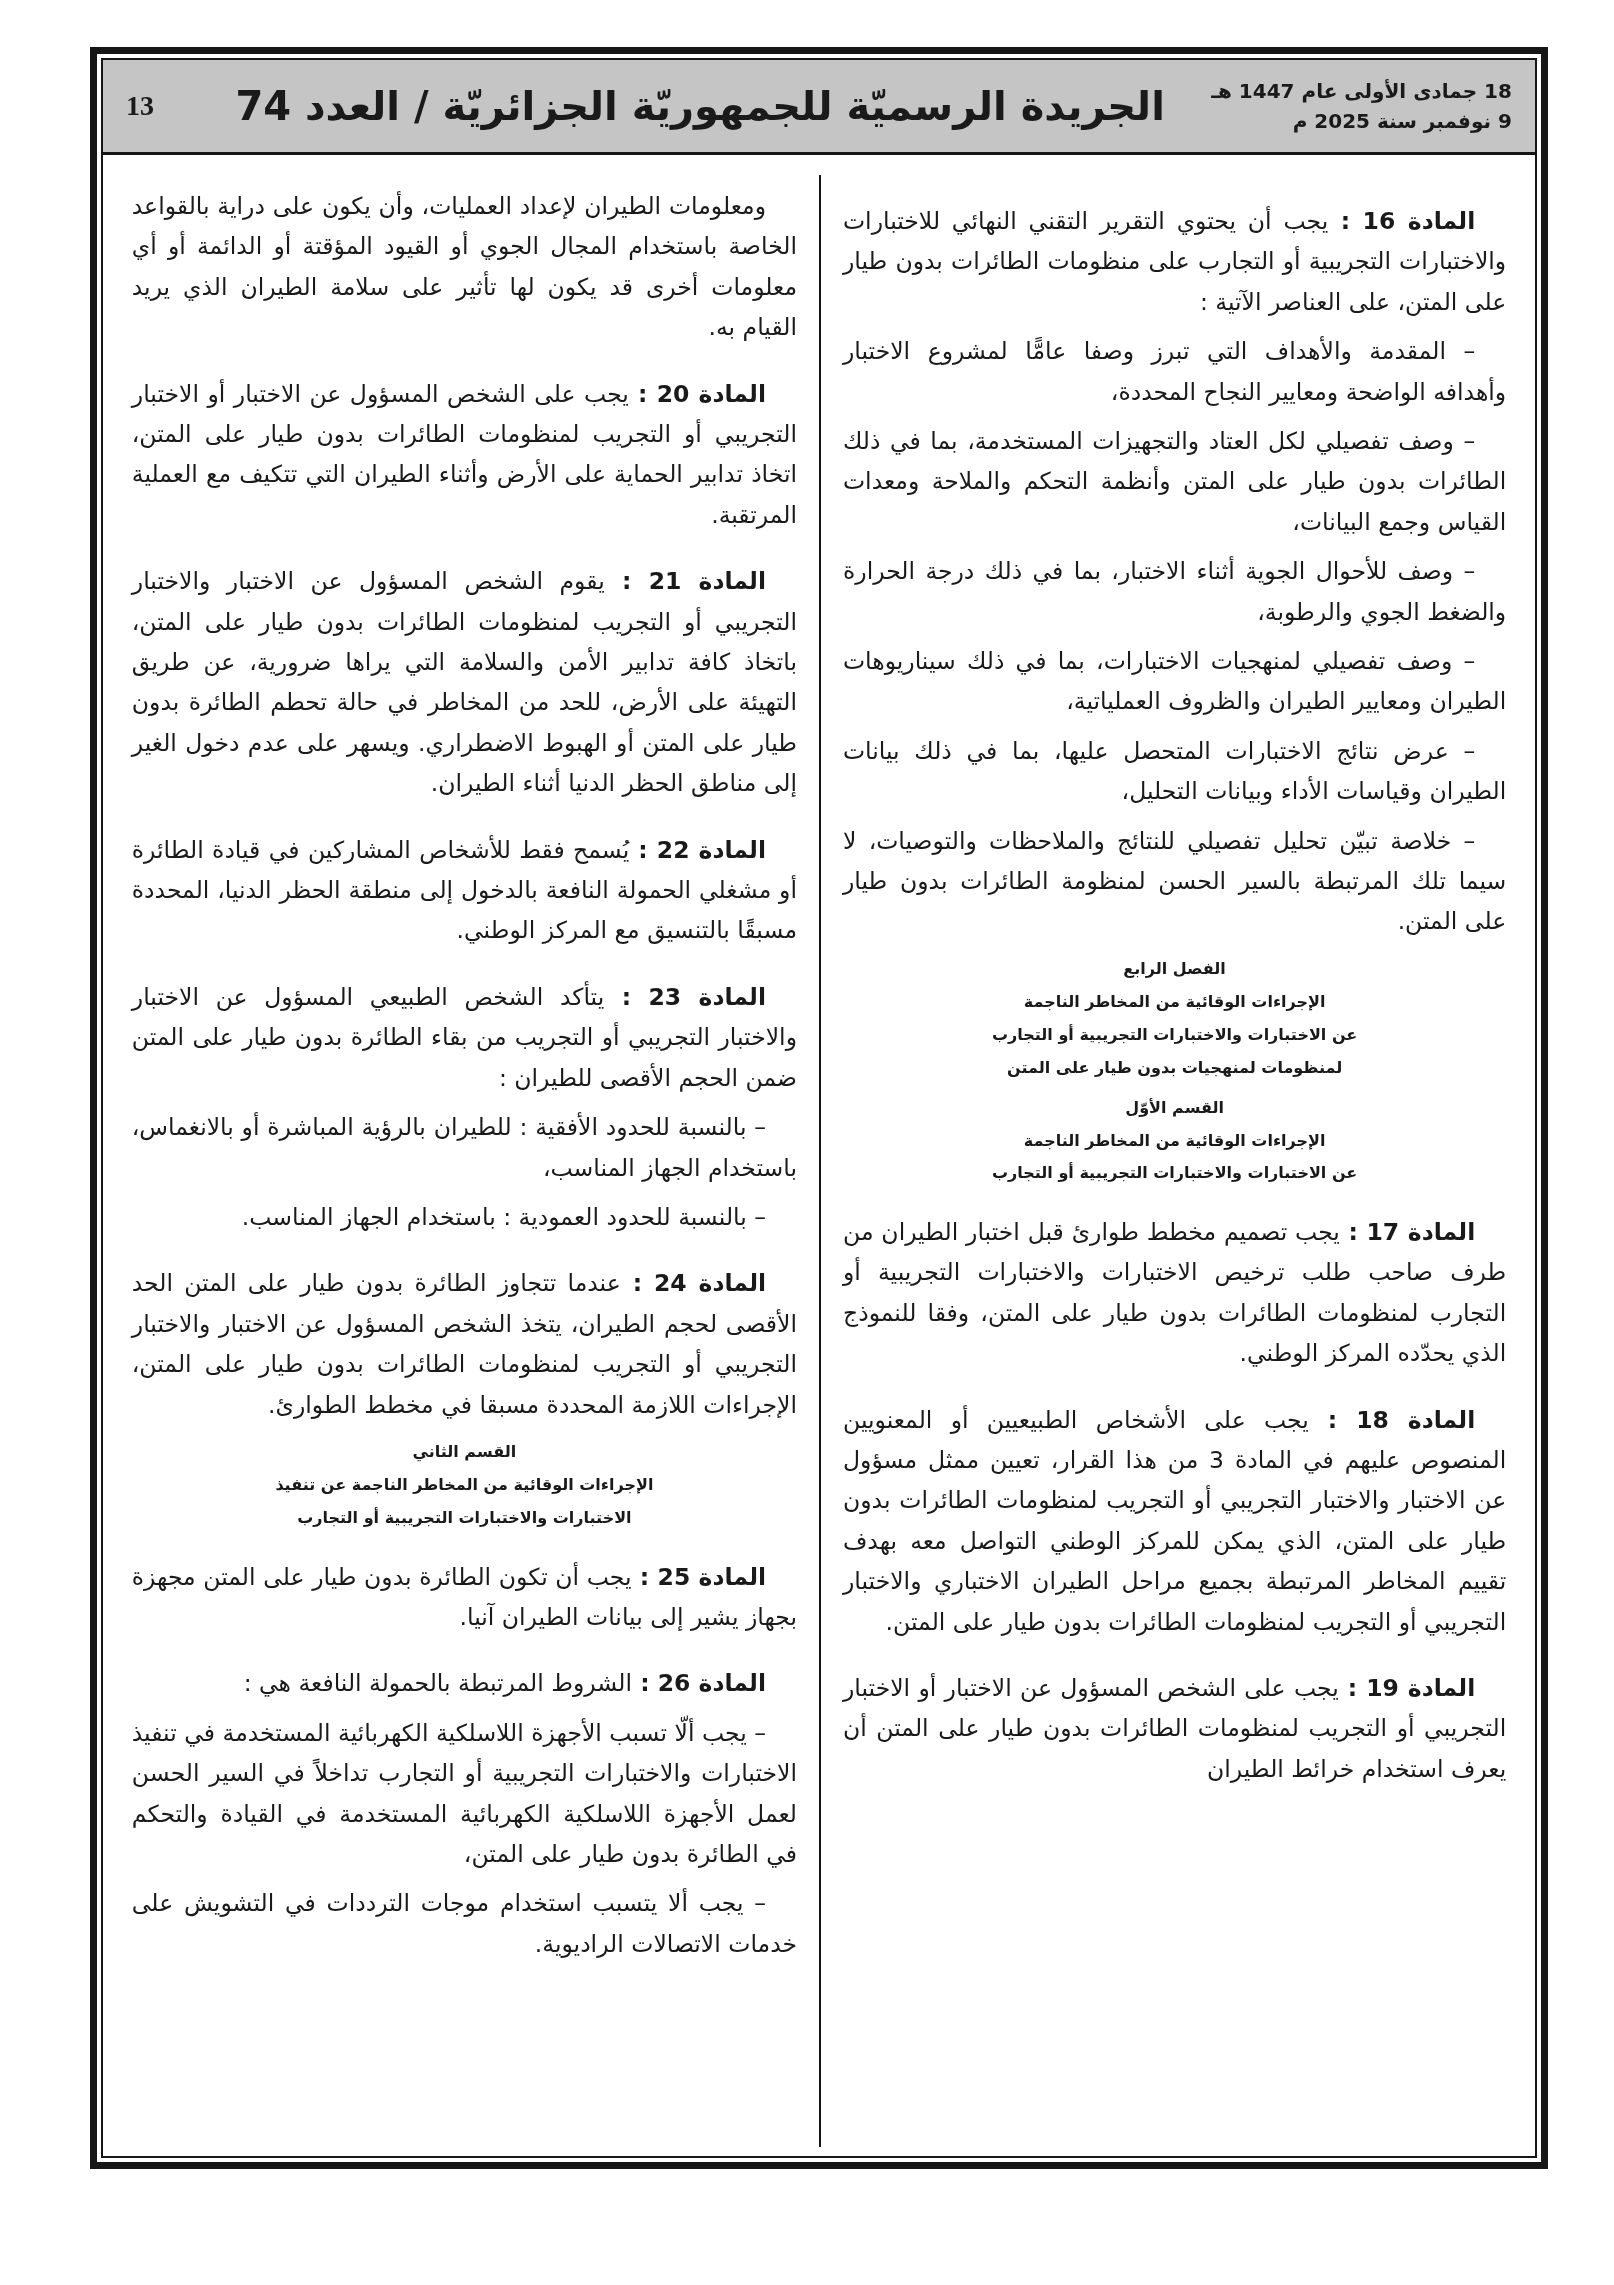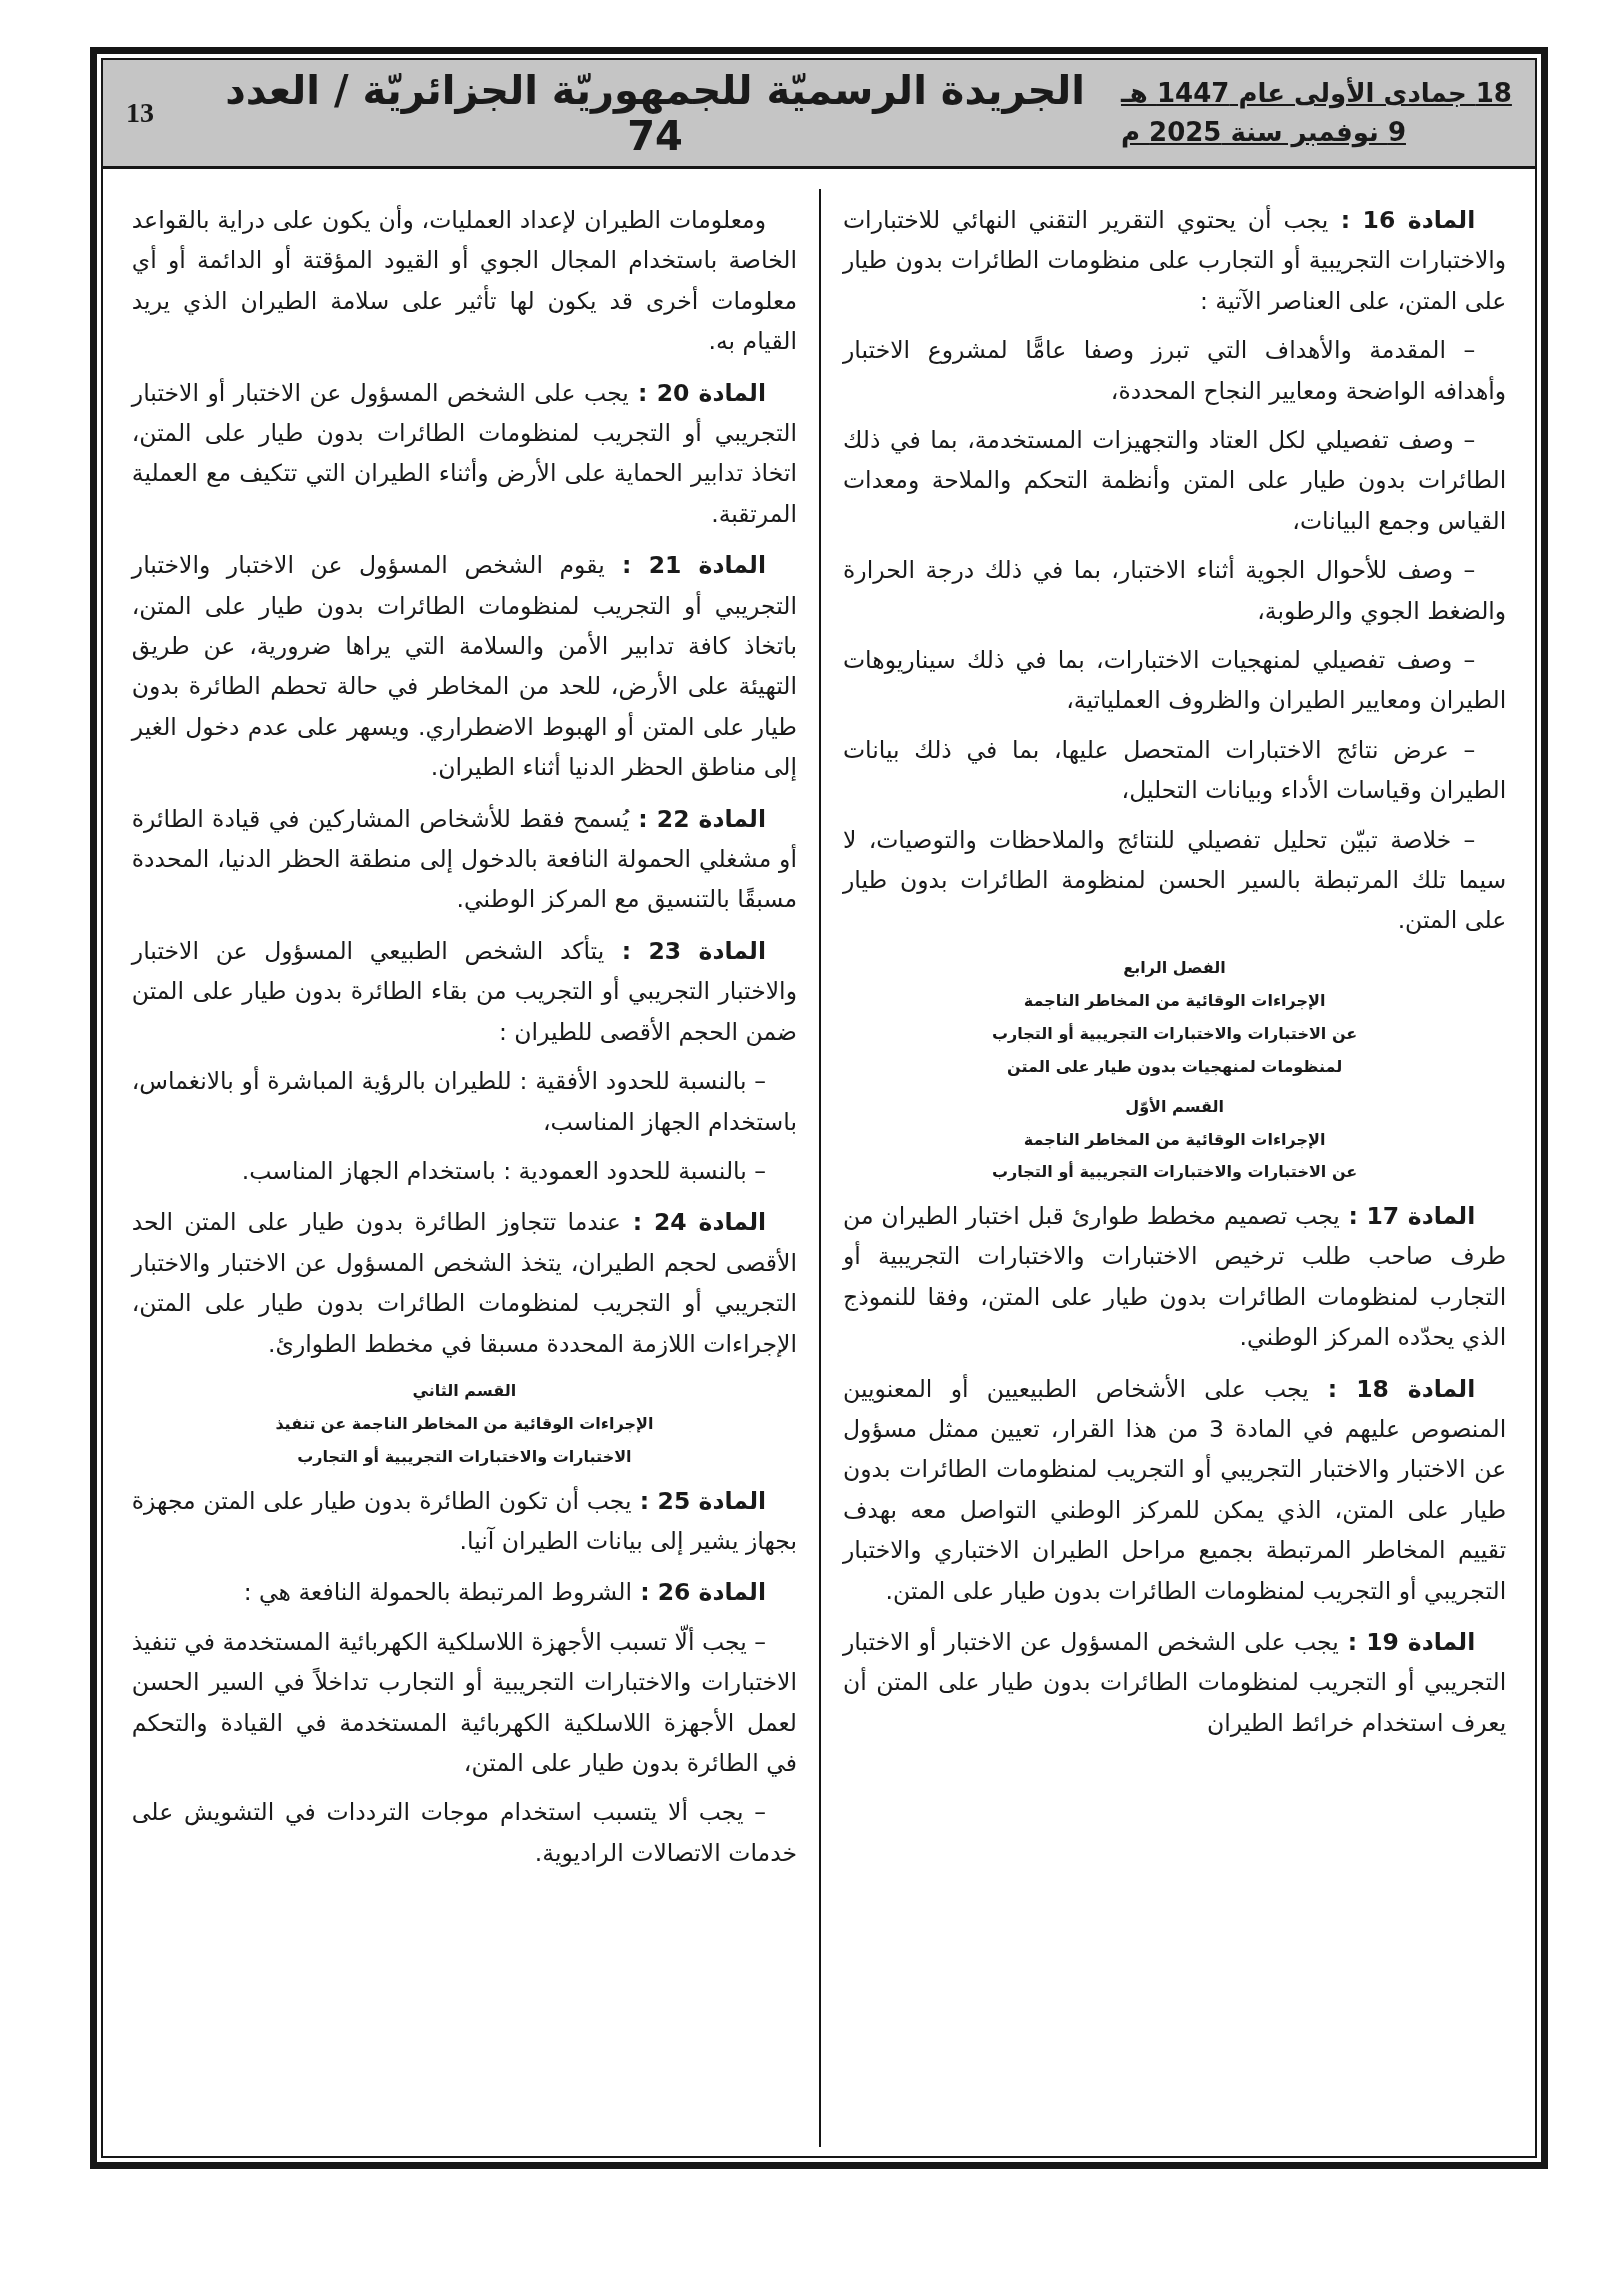--- a/index.html
+++ b/index.html
@@ -30,25 +30,24 @@
   .masthead {
     background: #c5c5c5;
     border-bottom: 3.6px solid #161616;
     display: flex; align-items: center;
     padding: 7.2px 23.5px;
     min-height: 78px;
     flex: 0 0 auto;
   }
   .dates {
     font-weight: bold;
-    font-size: 26px;
+    font-size: 20px;
     line-height: 1.5;
-    text-align: left;
+    text-align: right;
     white-space: nowrap;
-    text-decoration: underline;
   }
   .masthead-title {
     flex: 1;
     text-align: center;
     font-weight: bold;
     font-size: 40px;
     padding: 0 27px;
   }
   .page-number {
     font-family: "Liberation Serif", serif;
@@ -73,21 +72,21 @@
   .col.first { border-left: 2.7px solid #161616; }
 
   .para {
     margin: 0 0 8.1px 0;
     font-size: 23.5px;
     line-height: 1.72;
     text-align: justify;
     text-indent: 31px;
   }
   .para.plain { margin-top: 11px; }
-  .para.article { margin-top: 11px; }
+  .para.article { margin-top: 26px; }
   .para.dash { margin-top: 9px; }
   .para .lead { font-weight: bold; }
   .para.heading {
     font-weight: bold;
     text-align: center;
     text-indent: 0;
     font-size: 16px;
     margin: 7.2px 0 1.8px 0;
     line-height: 1.6;
   }

